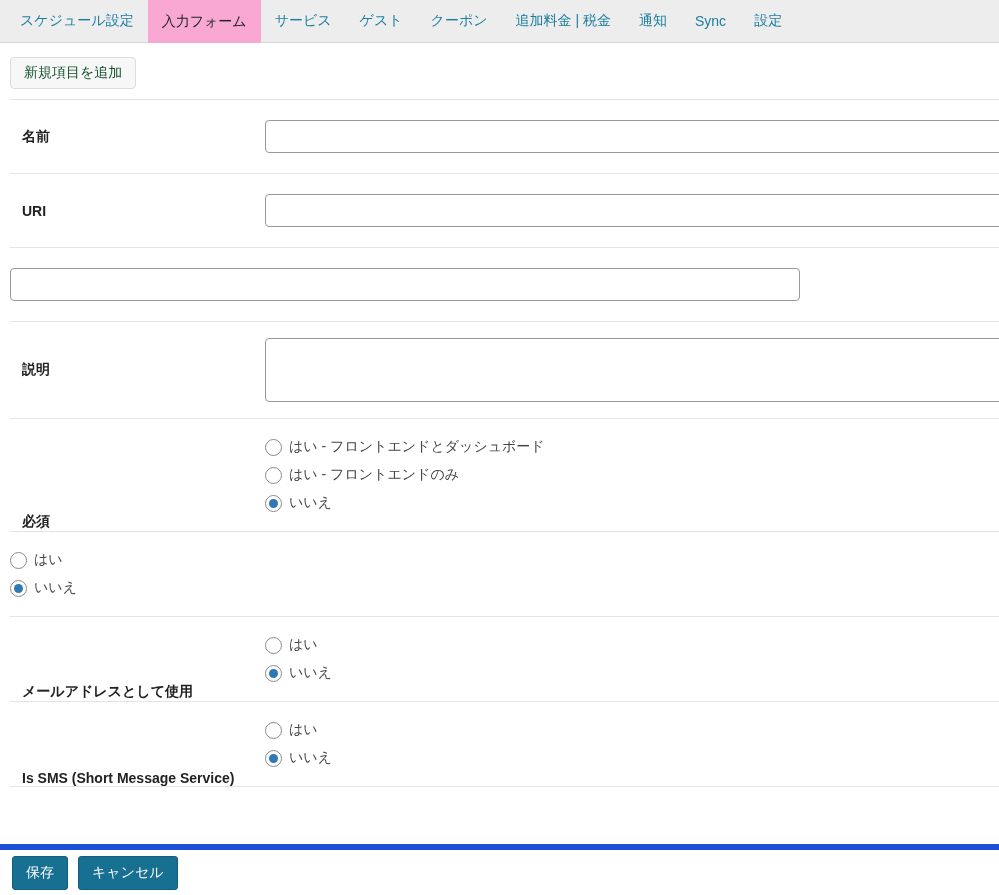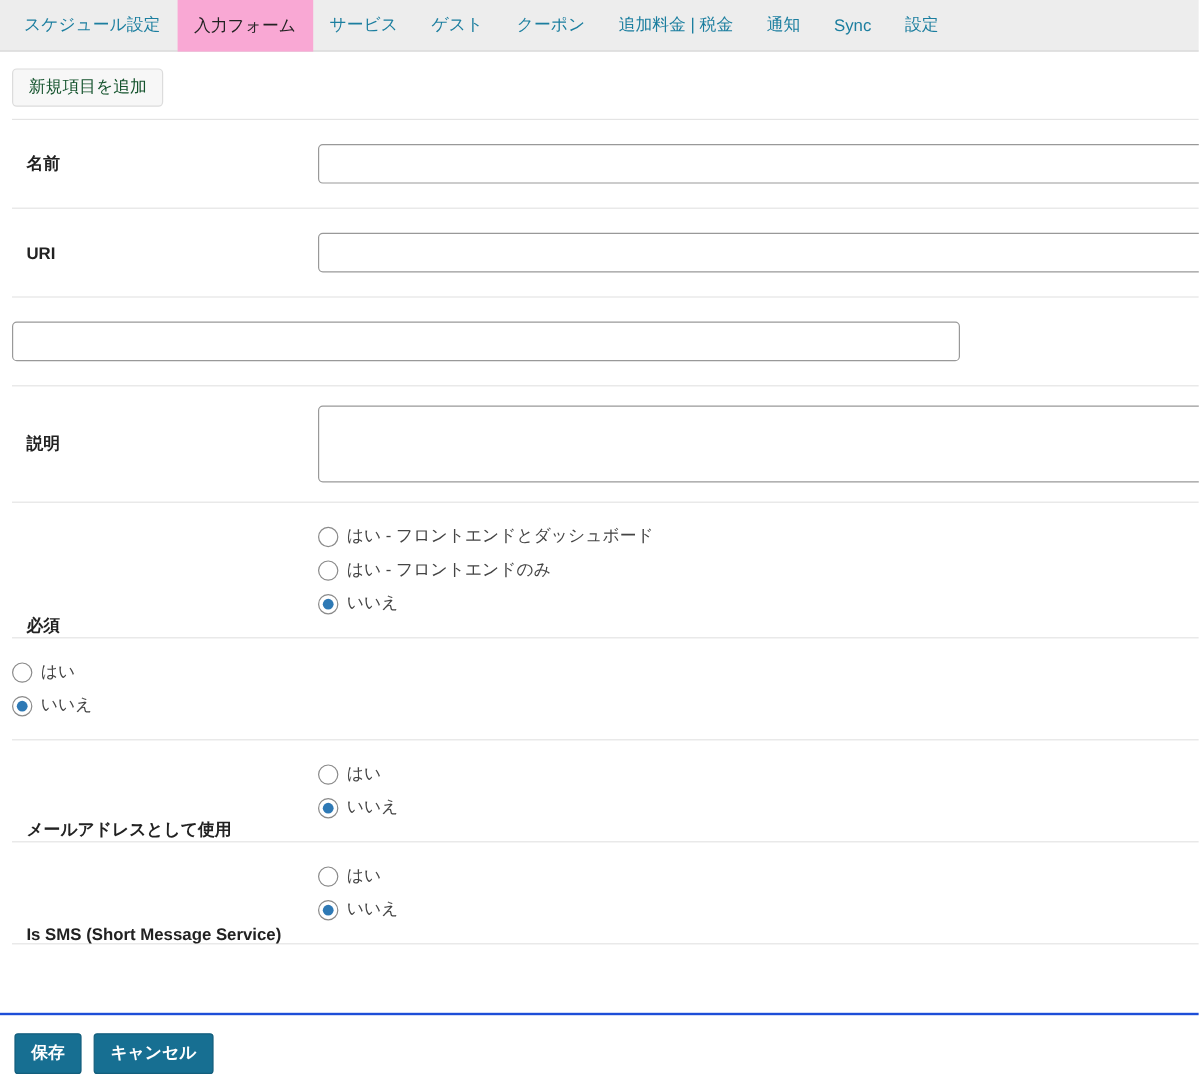--- a/index.html
+++ b/index.html
@@ -41,21 +41,21 @@
   .opt + .opt { margin-top:10px; }
   .cbox { width:17px; height:17px; border:1px solid #8a8a8a; border-radius:3px;
     background:#fff; margin-right:6px; flex:0 0 auto; }
   .radio { width:17px; height:17px; border:1px solid #8a8a8a; border-radius:50%;
     background:#fff; margin-right:7px; flex:0 0 auto; position:relative; }
   .radio.checked::after { content:""; position:absolute; left:3px; top:3px;
     width:9px; height:9px; border-radius:50%; background:#2e79b5; }
 
   
   .footer { position:absolute; left:0; top:844px; width:999px; height:51px;
-    background:#fff; border-top:2px solid #1d4ed8; display:flex; align-items:flex-end; padding-left:12px;font-weight:bold; }
+    background:#fff; border-top:6px solid #1d4ed8; display:flex; align-items:center; padding-left:12px; }
   .btn-primary { display:inline-block; padding:7px 13px; background:#176f92; color:#fff;
     border:1px solid #135e7c; border-radius:3px; font-size:14px; cursor:pointer; margin-right:10px; }
 </style>
 </head>
 <body>
 
 <div class="page">
 
   <div class="tabbar">
     <div class="tab">

